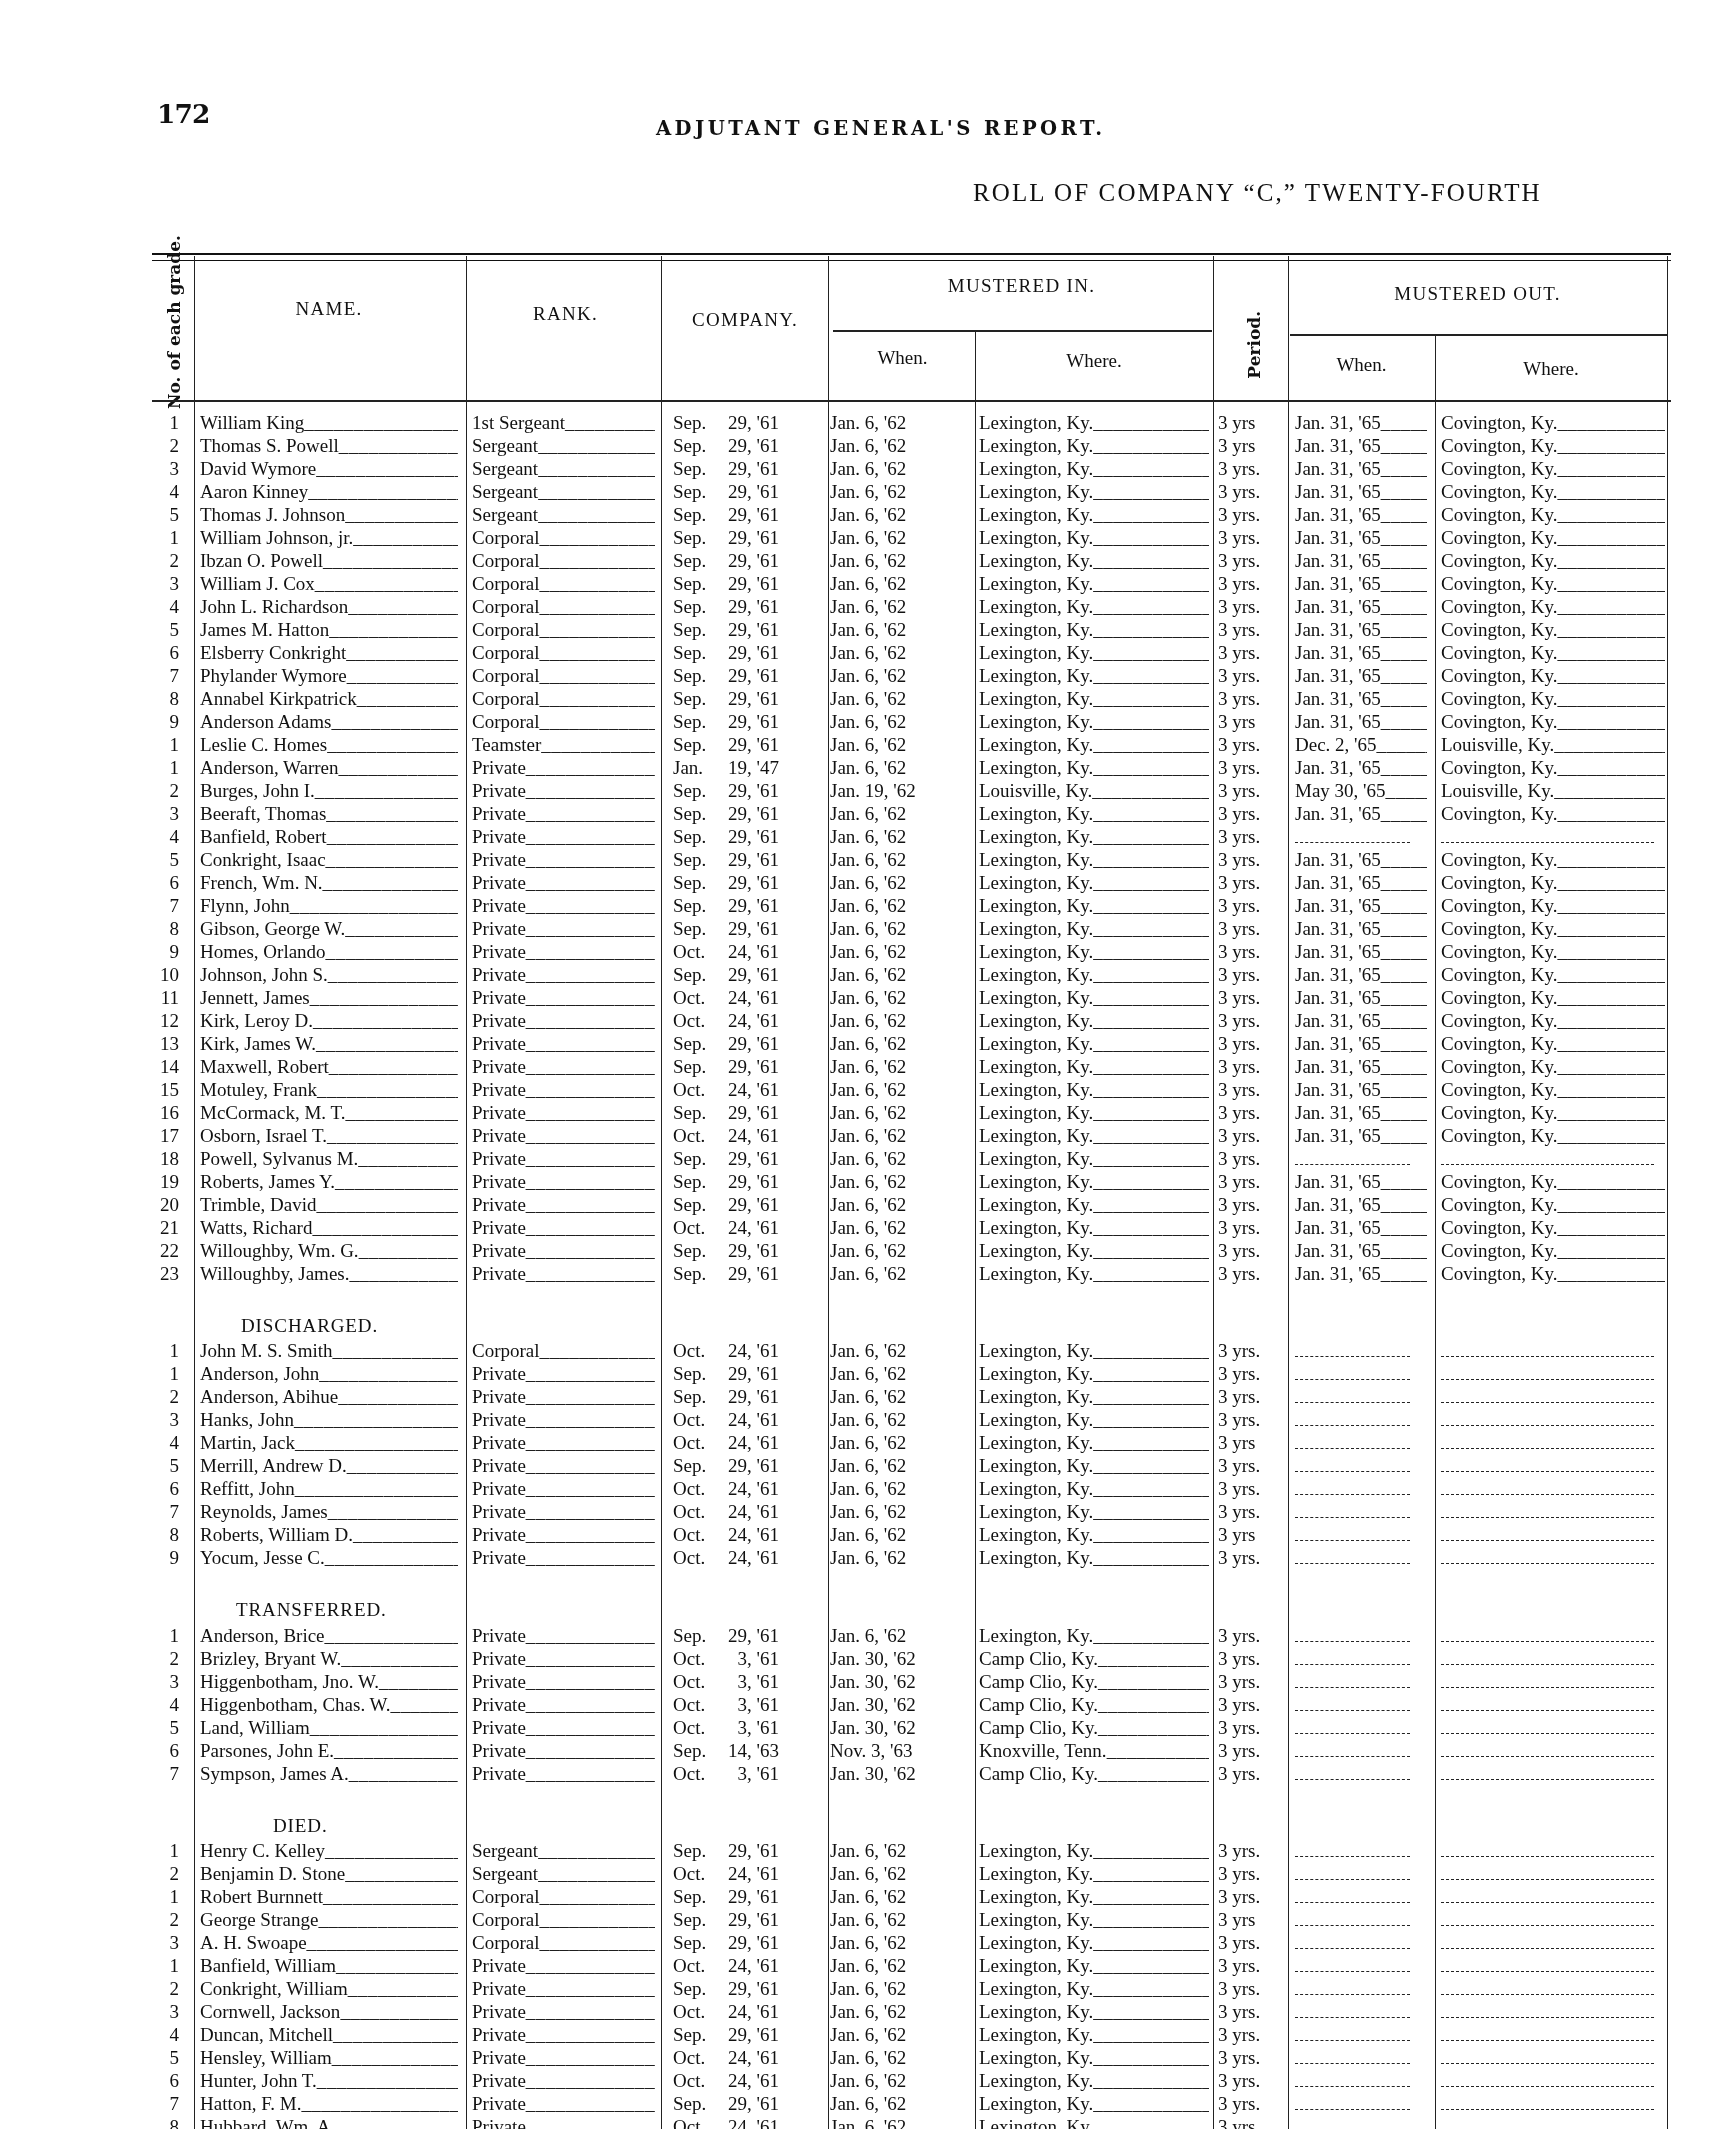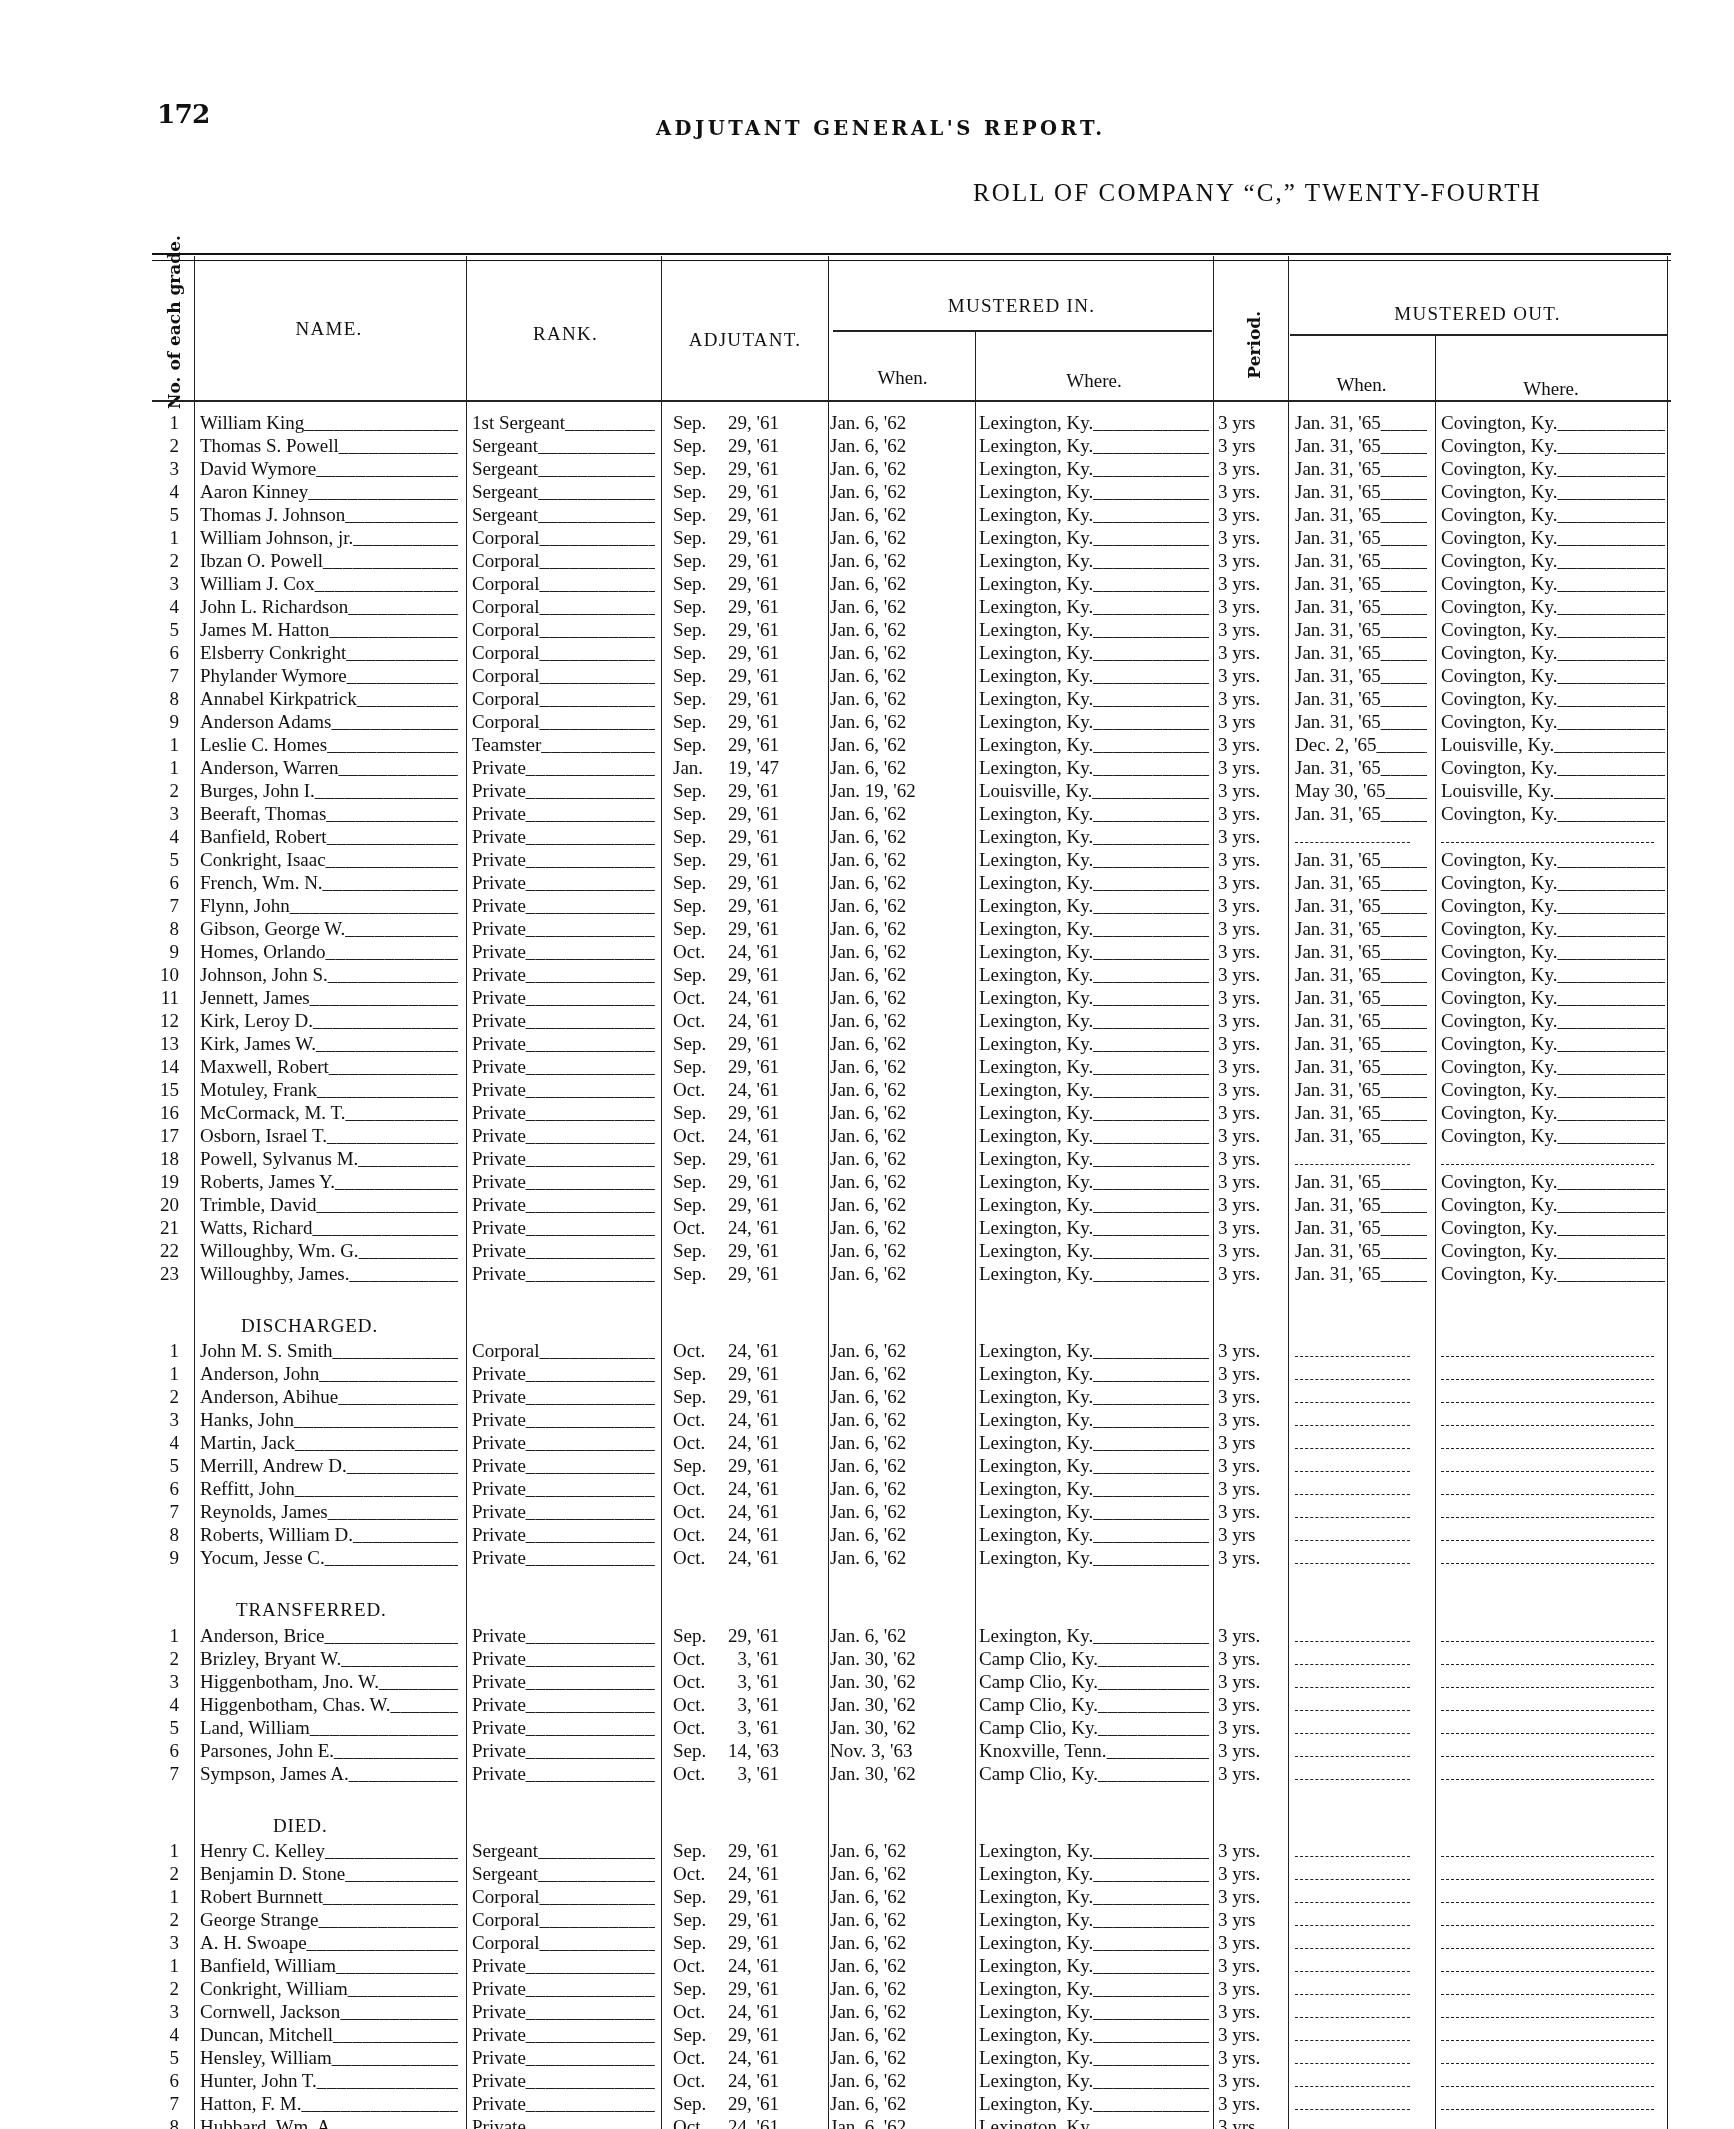--- a/index.html
+++ b/index.html
@@ -8,21 +8,21 @@
   .page-number { position:absolute; left:157px; top:98px; font-size:26.4px; font-weight:bold;
                  font-family:"DejaVu Serif",serif; letter-spacing:-0.9px; }
   .running-head { position:absolute; left:656px; top:117px; font-size:19.6px; font-weight:bold;
                   letter-spacing:3.4px; font-family:"DejaVu Serif",serif; }
   .roll-title { position:absolute; left:973px; top:179px; font-size:25px;
                 letter-spacing:2.1px; font-family:"Liberation Serif",serif; white-space:nowrap; }
   .rule-top { position:absolute; left:152px; width:1519px; height:2.1px; background:#111; }
   .rule1 { top:253px; } .rule2 { top:260px; height:1.3px; }
   .vline { position:absolute; width:1.3px; background:#222; }
   .hline { position:absolute; height:1.7px; background:#222; }
-  .hdr { position:absolute; text-align:center; white-space:nowrap;margin-top:20px; }
+  .hdr { position:absolute; text-align:center; white-space:nowrap; }
   .hdr-main { font-size:19px; letter-spacing:1.3px; font-family:"Liberation Serif",serif; }
   .hdr-sub { font-size:19px; font-family:"Liberation Serif",serif; }
   .vert { position:absolute; transform:rotate(-90deg); transform-origin:center center;
           white-space:nowrap; font-weight:bold; font-family:"DejaVu Serif",serif; text-align:center; }
   .rows { position:absolute; left:0; top:0; }
   .row { position:absolute; left:0; height:23px; width:1734px; font-size:19px;
          font-family:"Liberation Serif",serif; white-space:nowrap; }
   .row span { position:absolute; top:0; line-height:23px; }
   .c-no { left:149px; width:30px; text-align:right; }
   .c-name { left:200px; width:258px; overflow:hidden; }
@@ -46,21 +46,21 @@
 <div class="running-head">ADJUTANT GENERAL'S REPORT.</div>
 <div class="roll-title">ROLL OF COMPANY “C,” TWENTY-FOURTH</div>
 
 <div class="rule-top rule1"></div>
 <div class="rule-top rule2"></div>
 
 <div>
   <div class="vert" style="left:115px;top:324px;width:136px;height:34px;font-size:17px;line-height:17px;">No. of each grade.</div>
   <div class="hdr hdr-main" style="left:200px;width:258px;top:298px;">NAME.</div>
   <div class="hdr hdr-main" style="left:472px;width:187px;top:303px;">RANK.</div>
-  <div class="hdr hdr-main" style="left:662px;width:166px;top:309px;">ADJUTANT.</div>
+  <div class="hdr hdr-main" style="left:662px;width:166px;top:309px;">COMPANY.</div>
   <div class="hdr hdr-main" style="left:830px;width:383px;top:275px;">MUSTERED IN.</div>
   <div class="hdr hdr-sub" style="left:830px;width:145px;top:347px;">When.</div>
   <div class="hdr hdr-sub" style="left:975px;width:238px;top:350px;">Where.</div>
   <div class="vert" style="left:1216px;top:332px;width:77px;height:25.6px;font-size:17px;line-height:25.6px;">Period.</div>
   <div class="hdr hdr-main" style="left:1288px;width:379px;top:283px;">MUSTERED OUT.</div>
   <div class="hdr hdr-sub" style="left:1288px;width:147px;top:354px;">When.</div>
   <div class="hdr hdr-sub" style="left:1435px;width:232px;top:358px;">Where.</div>
 
   <div class="hline" style="left:833px;top:330px;width:379px;"></div>
   <div class="hline" style="left:1290px;top:334px;width:377px;"></div>

